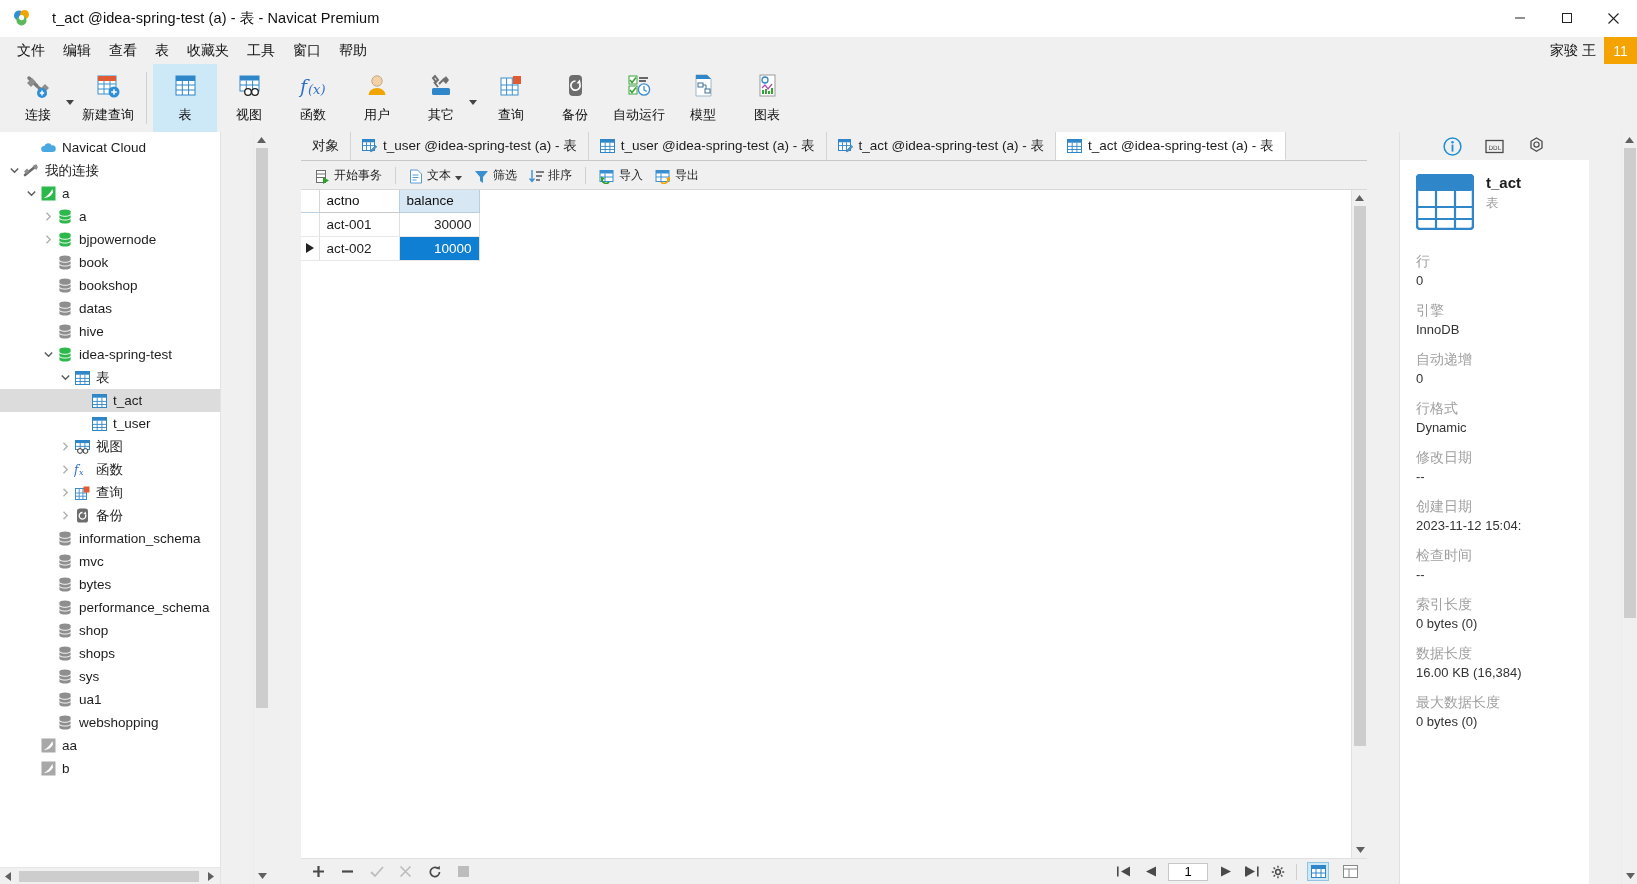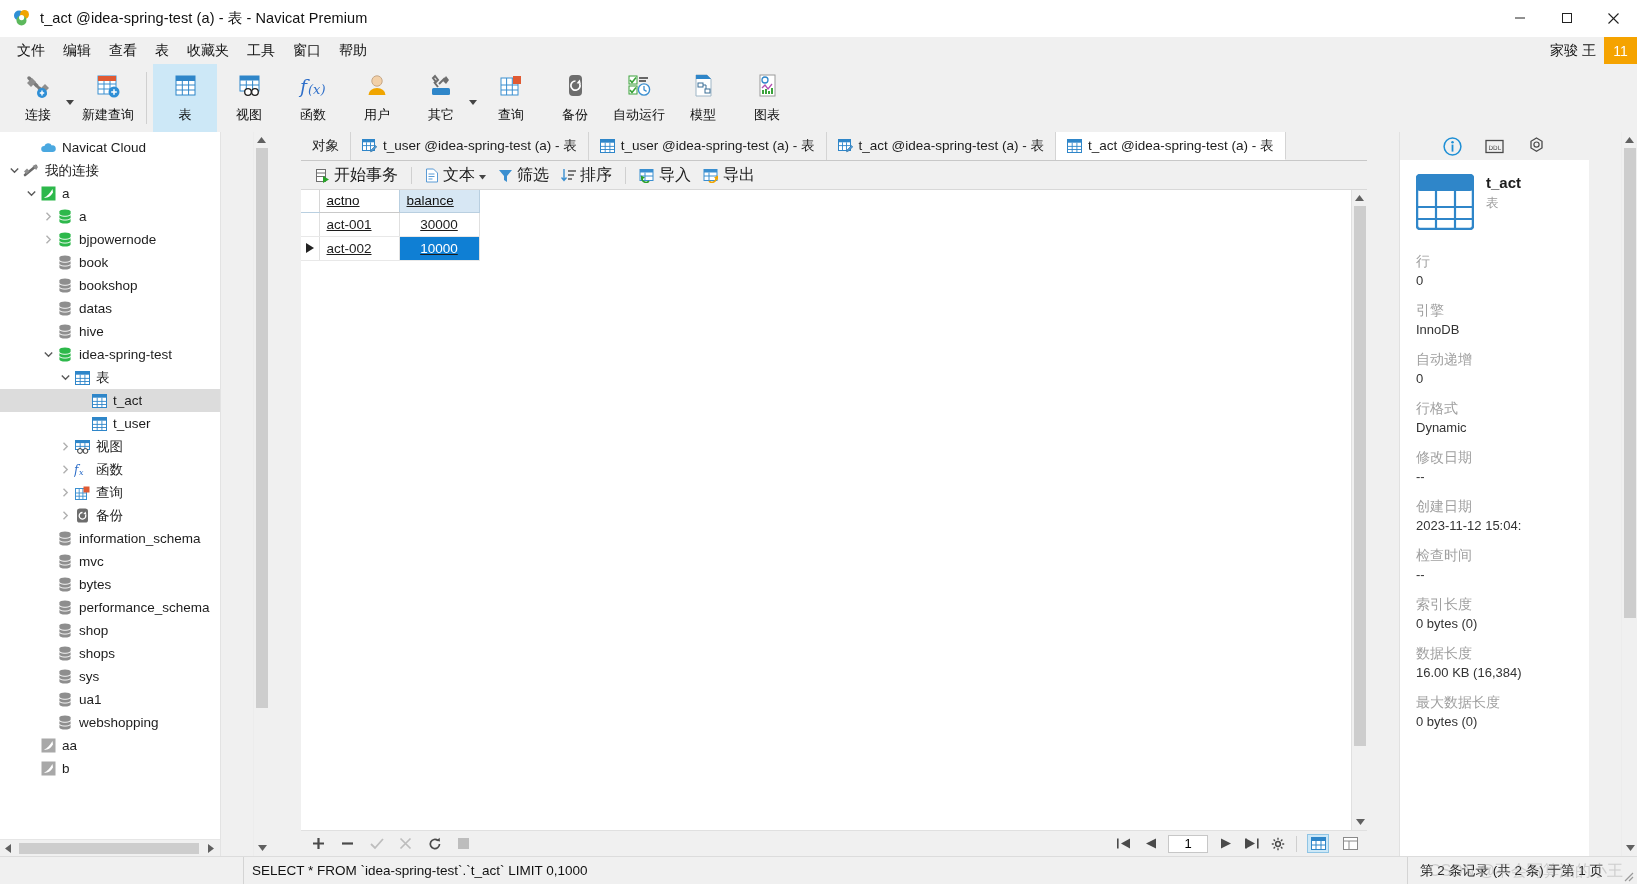--- a/index.html
+++ b/index.html
@@ -9,21 +9,21 @@
     font-size: 13px;
     color: #1d1d1d;
     background: #ffffff;
     overflow: hidden;
   }
   .app { width: 1637px; height: 884px; display: flex; flex-direction: column; background:#f0f0f0; }
 
   
   .titlebar {
     height: 37px; background: #ffffff; display: flex; align-items: center;
-    border-bottom: 1px solid #ffffff; flex: 0 0 37px;
+    border-bottom: 1px solid #ffffff; flex: 0 0 37px; gap: 12px;
   }
   .titlebar .logo { width: 18px; height: 18px; margin: 0 9px 0 13px; position: relative; flex: 0 0 auto;}
   .titlebar .title { font-size: 14.5px; color: #111; letter-spacing: .1px; }
   .win-btns { margin-left: auto; display: flex; height: 37px; }
   .win-btn { width: 47px; height: 37px; display: flex; align-items: center; justify-content: center; }
   .win-btn svg { display:block; }
 
   
   .menubar { height: 27px; background:#f0f0f0; display:flex; align-items:center; padding-left:8px; flex: 0 0 27px;}
   .menu-item { padding: 3px 9px; font-size: 14px; color:#111; }
@@ -69,38 +69,38 @@
   .tabbar { height: 29px; display:flex; align-items:stretch; background:#f0f0f0; flex:0 0 29px; border-bottom:1px solid #c8c8c8;}
   .tab {
     display:flex; align-items:center; padding: 0 11px; font-size:13.5px; color:#1d1d1d;
     border-right:1px solid #d4d4d4; white-space:nowrap; background:#f0f0f0;
   }
   .tab.objects { color:#1d1d1d;text-align:center; }
   .tab.active { background:#ffffff; border-bottom:1px solid #fff; }
   .tab .tab-ico { margin-right:6px; display:flex; }
 
   .grid-toolbar { height:28px; background:#f0f0f0; display:flex; align-items:center; padding-left:8px; flex:0 0 28px;}
-  .gt-btn { display:flex; align-items:center; padding: 2px 6px; font-size:16px; white-space:nowrap;}
+  .gt-btn { display:flex; align-items:flex-end; padding: 2px 6px; font-size:12px; white-space:nowrap;}
   .gt-btn .gi { margin-right:4px; display:flex; align-items:center;}
   .gt-sep { width:1px; height:17px; background:#d0d0d0; margin: 0 7px; }
   .gt-caret { margin-left:4px; }
 
-  .gridwrap { flex:1; display:flex; min-height:0; background:#fff; border-top:1px solid #d8d8d8;text-decoration:underline; }
+  .gridwrap { flex:1; display:flex; min-height:0; background:#fff; border-top:1px solid #d8d8d8; }
   .gridarea { flex:1; overflow:hidden; background:#fff; position:relative;}
   table.datagrid { border-collapse: collapse; font-size:13.5px; }
   table.datagrid th {
     background:#d7e7f4; border-right:1px solid #b9cfe0; border-bottom:1px solid #b9cfe0;
     font-weight:normal; text-align:left; padding: 3px 7px; height:22px; color:#111;
   }
   table.datagrid th.rowhdr { background:#ffffff; border-right:1px solid #d6d6d6; width:18px; padding:0;}
   table.datagrid td {
     border-right:1px solid #e0e0e0; border-bottom:1px solid #e8e8e8; padding: 2px 7px;
     height:24px; background:#fff;
   }
-  table.datagrid td.num { text-align:center; }
+  table.datagrid td.num { text-align:right; }
   table.datagrid td.sel { background:#0f7fd4; color:#fff; }
   table.datagrid td.rowind { width:18px; padding:0 0 0 5px; border-right:1px solid #e0e0e0; background:#fff;}
 
   .grid-vscroll { width:16px; background:#f0f0f0; border-left:1px solid #e0e0e0; position:relative;}
   .editbar { height:26px; background:#f0f0f0; display:flex; align-items:center; padding-left:10px; gap:14px; flex:0 0 26px; border-top:1px solid #e0e0e0;}
   .eb-ico { width:15px; height:15px; display:flex; align-items:center; justify-content:center;}
   .pager { margin-left:auto; display:flex; align-items:center; gap:10px; padding-right:6px; }
   .pg-ico { width:16px; height:16px; display:flex; align-items:center; justify-content:center;}
   .pg-input { width:40px; height:18px; border:1px solid #c7c7c7; background:#fff; font-size:13px; text-align:center; line-height:16px;}
   .pg-sep { width:1px; height:16px; background:#cfcfcf; }
@@ -1110,24 +1110,13 @@
       </div>
       <div class="vs-thumb" style="top:16px;height:470px;"></div>
       <div class="vs-arrow" style="position:absolute;bottom:0;width:16px;">
         <svg width="9" height="7">
             <polygon points="0,0 9,0 4.5,6" fill="#606060"></polygon>
           </svg>
       </div>
     </div>
   </div>
 
-  <div class="statusbar">
-    <div class="sb-gap"></div>
-    <div class="sb-sql">SELECT * FROM `idea-spring-test`.`t_act` LIMIT 0,1000</div>
-    <div class="sb-right">第 2 条记录 (共 2 条) 于第 1 页</div>
-    <div class="sb-grip">
-      <svg width="12" height="12">
-          <path d="M11 3 L3 11 M11 7 L7 11 M11 11 L11 11" stroke="#9a9a9a" stroke-width="1.2"></path>
-        </svg>
-    </div>
-    <div class="watermark">CSDN @不会写算法的小王</div>
-  </div>
 </div>
 
 </body></html>

